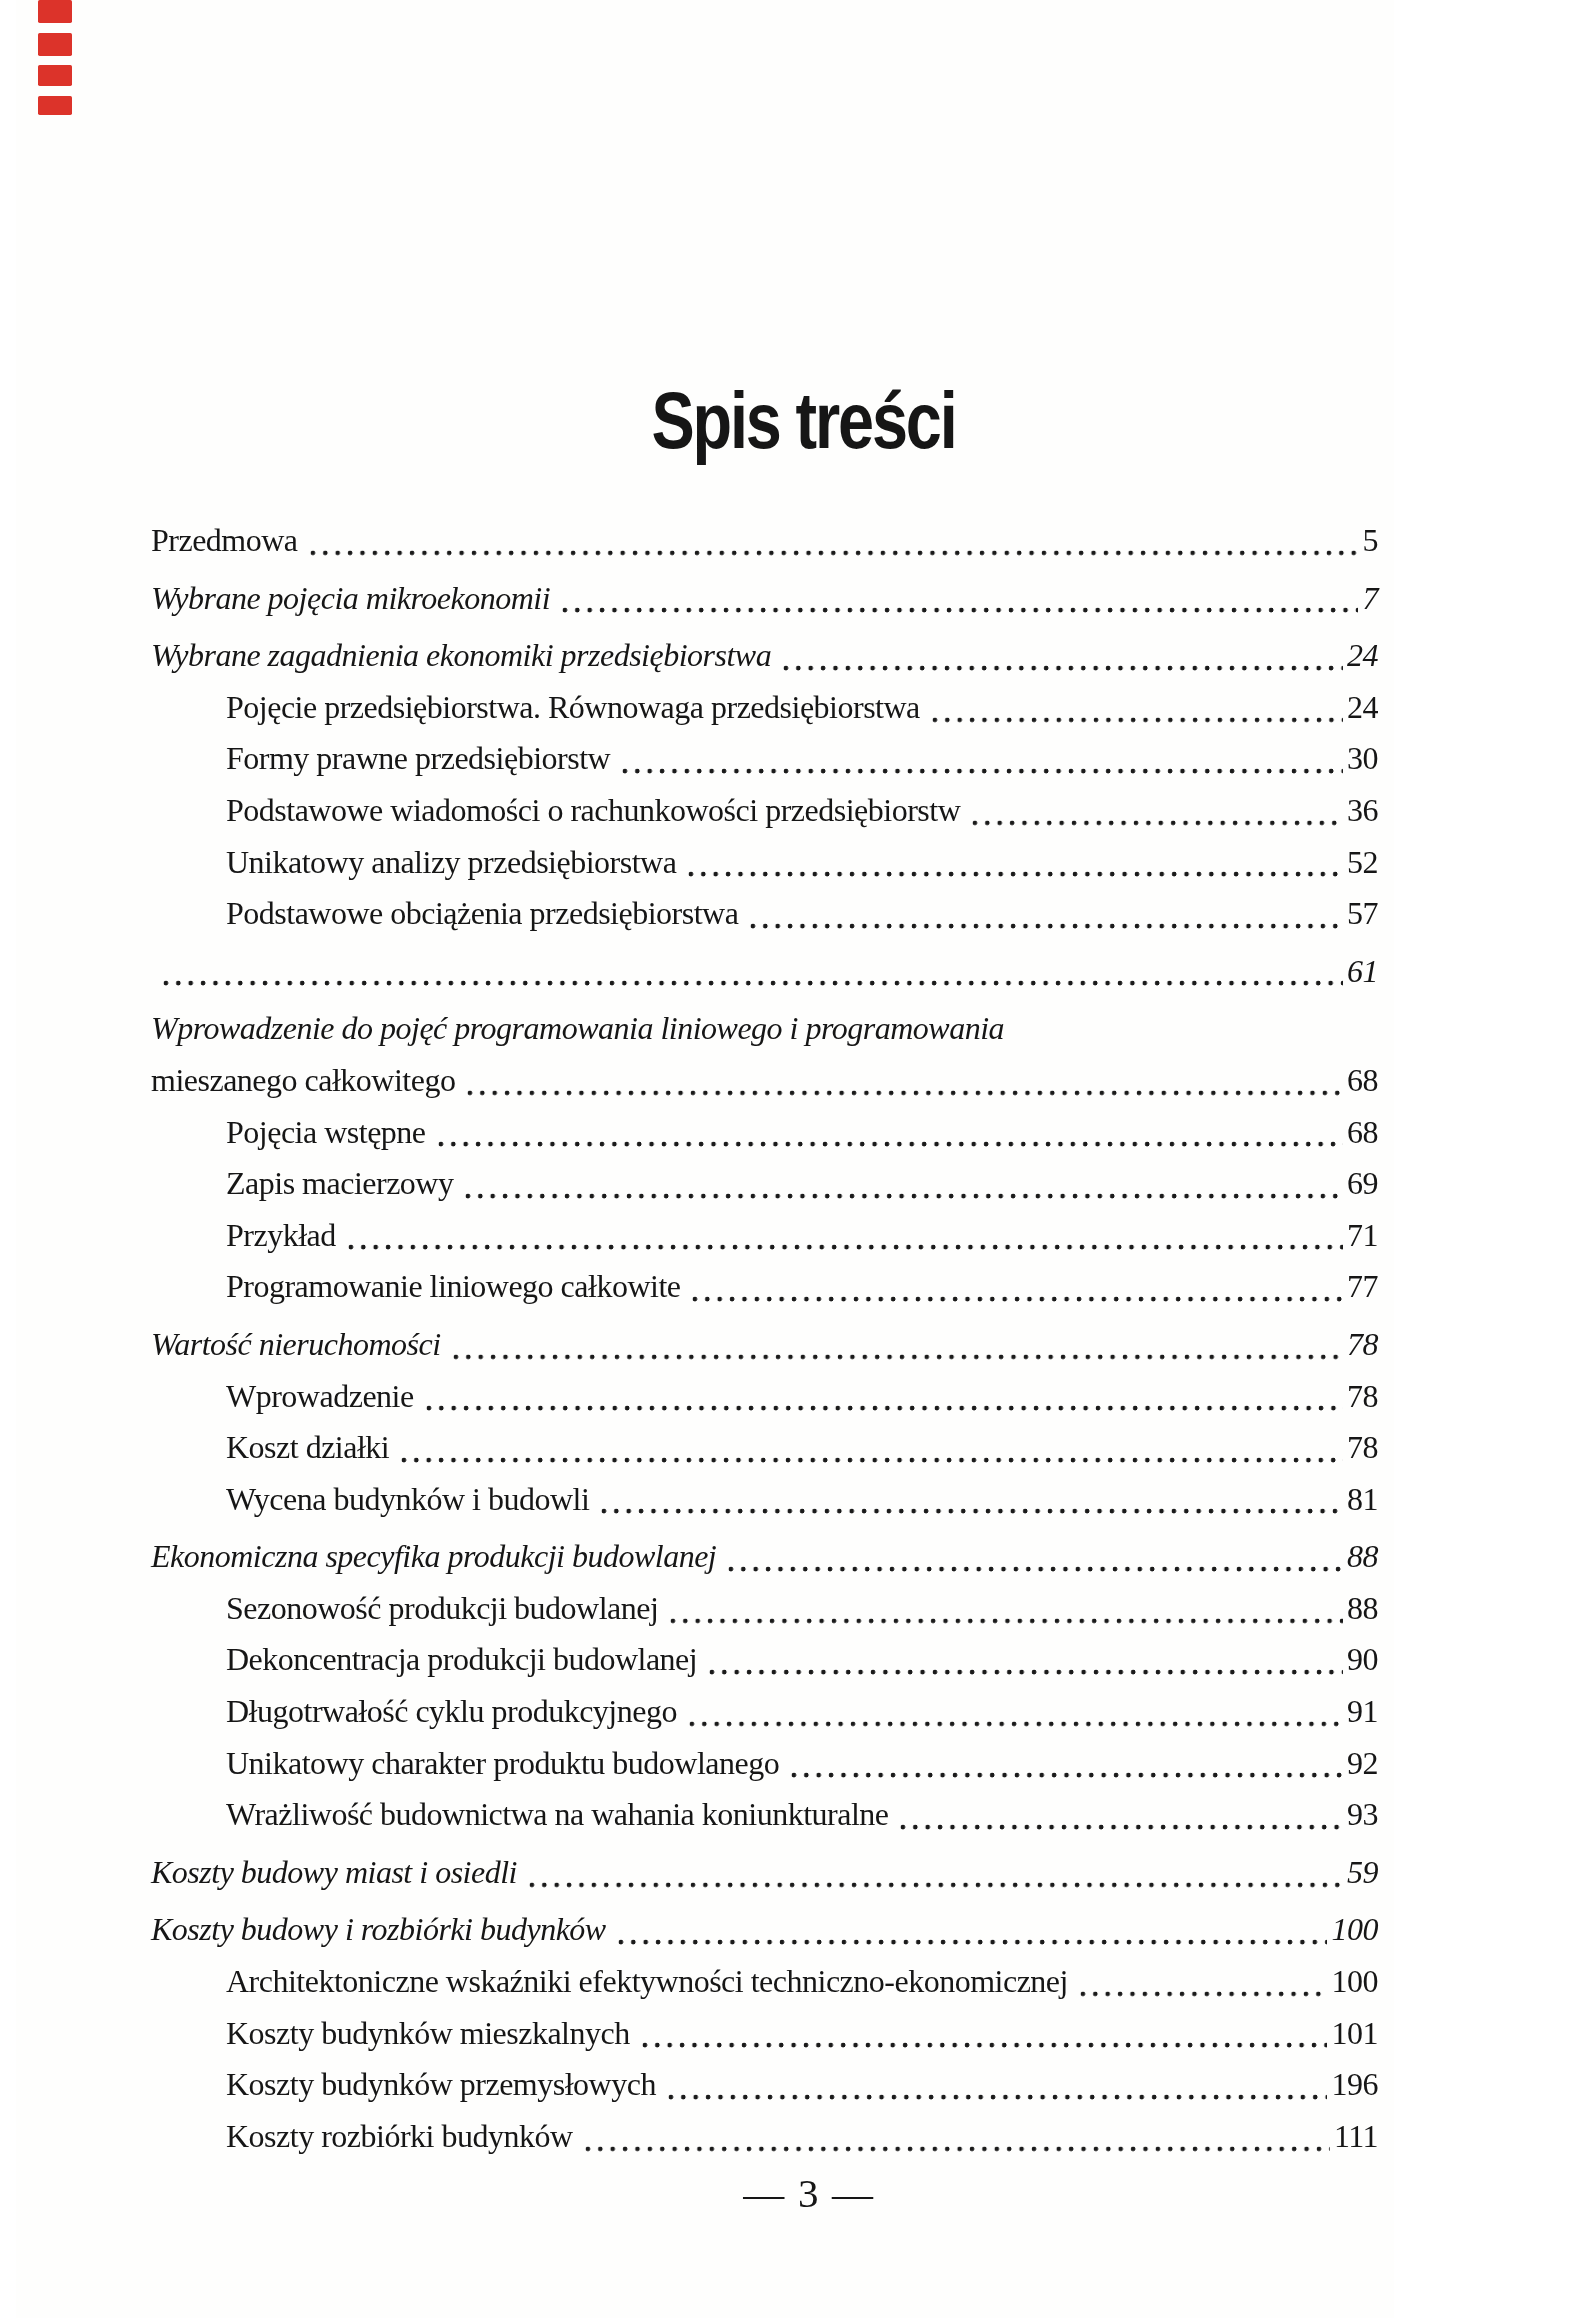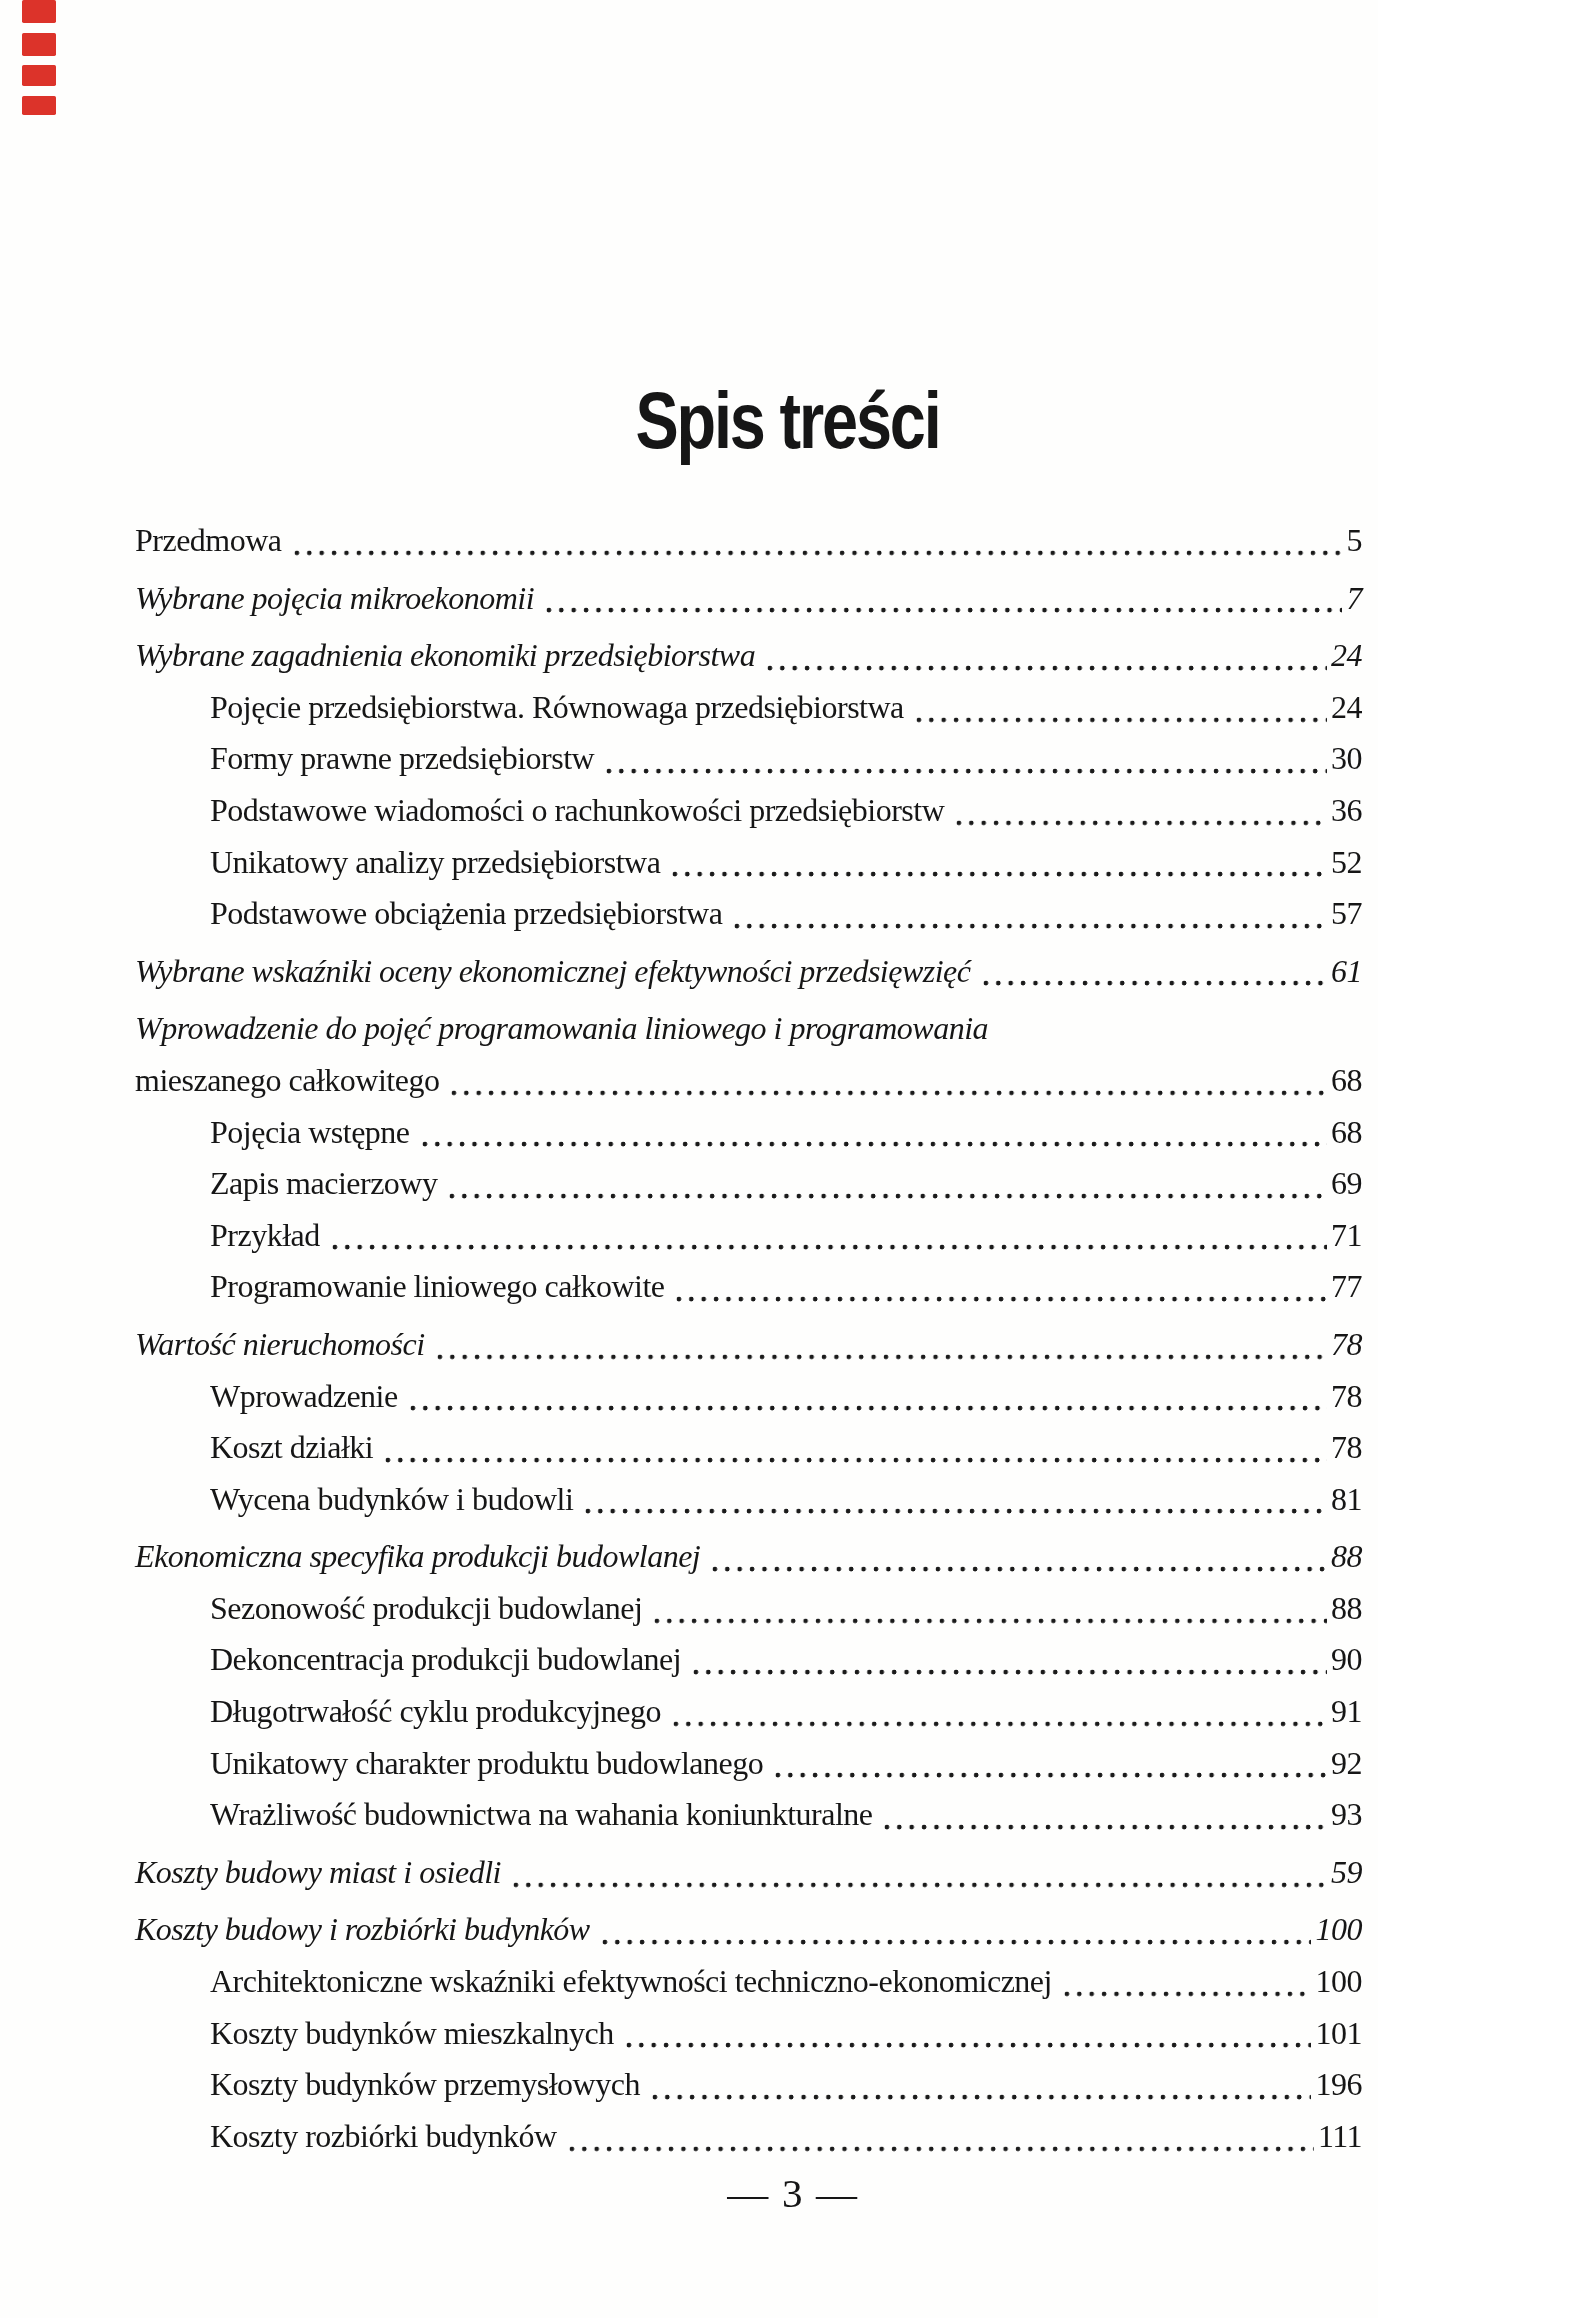--- a/index.html
+++ b/index.html
@@ -4,20 +4,21 @@
 <style>
   html,body{margin:0;padding:0;background:#ffffff;}
   .page{
     position:relative;
     width:1378px;height:2319px;
     background:#fefefdl;
     background:#fefefd;
     font-family:"Liberation Serif",serif;
     color:#161616;
     overflow:hidden;
+    margin-left:16px;
   }
   
   .red-marks{position:absolute;left:22px;top:0;width:36px;height:137px;}
   .red-mark{position:absolute;left:0;width:34px;background:#dc332a;border-radius:1.7px;}
 
   .title{
     position:absolute;top:380px;left:0;width:1574px;
     margin:0;text-align:center;
     font-family:"Liberation Sans",sans-serif;
     font-weight:700;
@@ -107,21 +108,20 @@
     <span class="label">Unikatowy analizy przedsiębiorstwa</span>
     <span class="dots"></span>
     <span class="pg">52</span>
   </div>
       <div class="row lvl1">
     <span class="label">Podstawowe obciążenia przedsiębiorstwa</span>
     <span class="dots"></span>
     <span class="pg">57</span>
   </div>
       <div class="row sect">
-    <span class="label">Wybrane wskaźniki oceny ekonomicznej efektywności przedsięwzięć</span>
     <span class="dots"></span>
     <span class="pg">61</span>
   </div>
       <div class="row sect nodots">
     <span class="label">Wprowadzenie do pojęć programowania liniowego i programowania</span>
 
   </div>
       <div class="row">
     <span class="label">mieszanego całkowitego</span>
     <span class="dots"></span>

